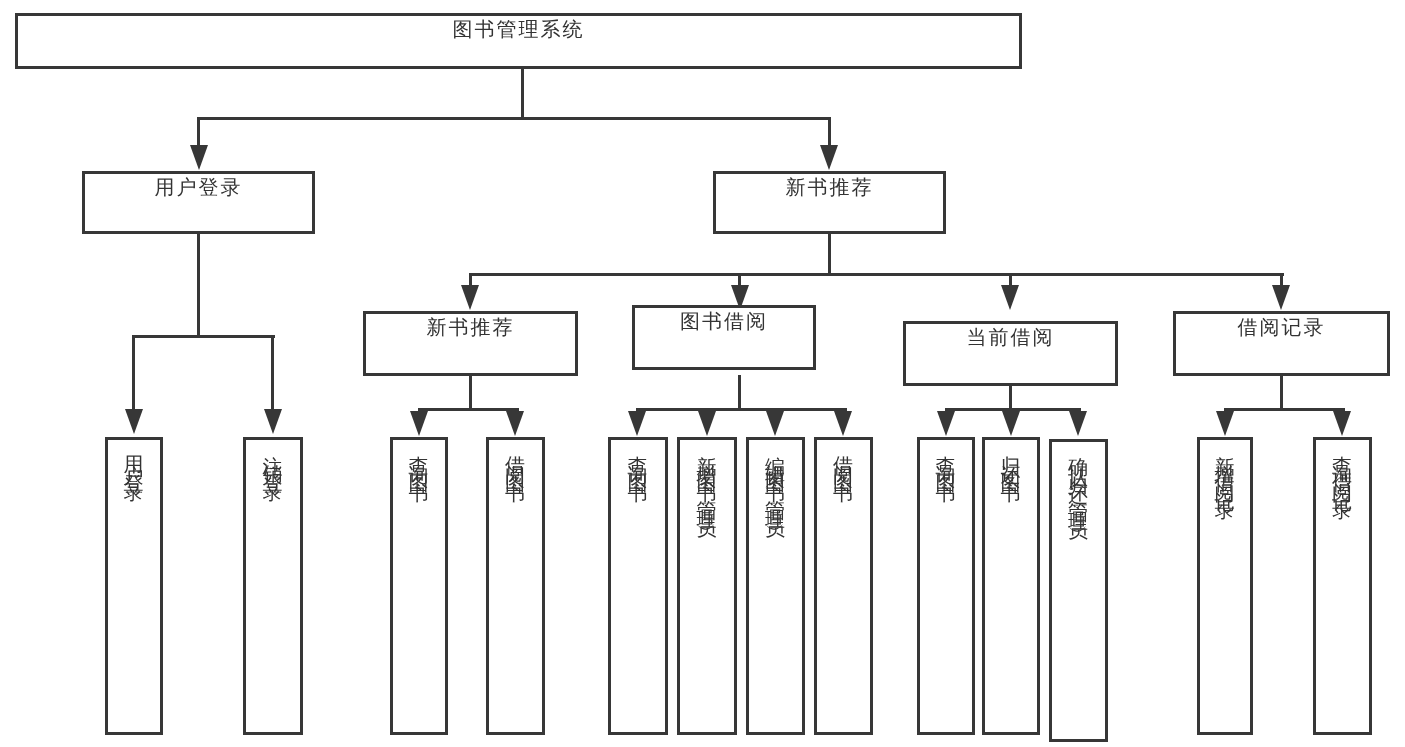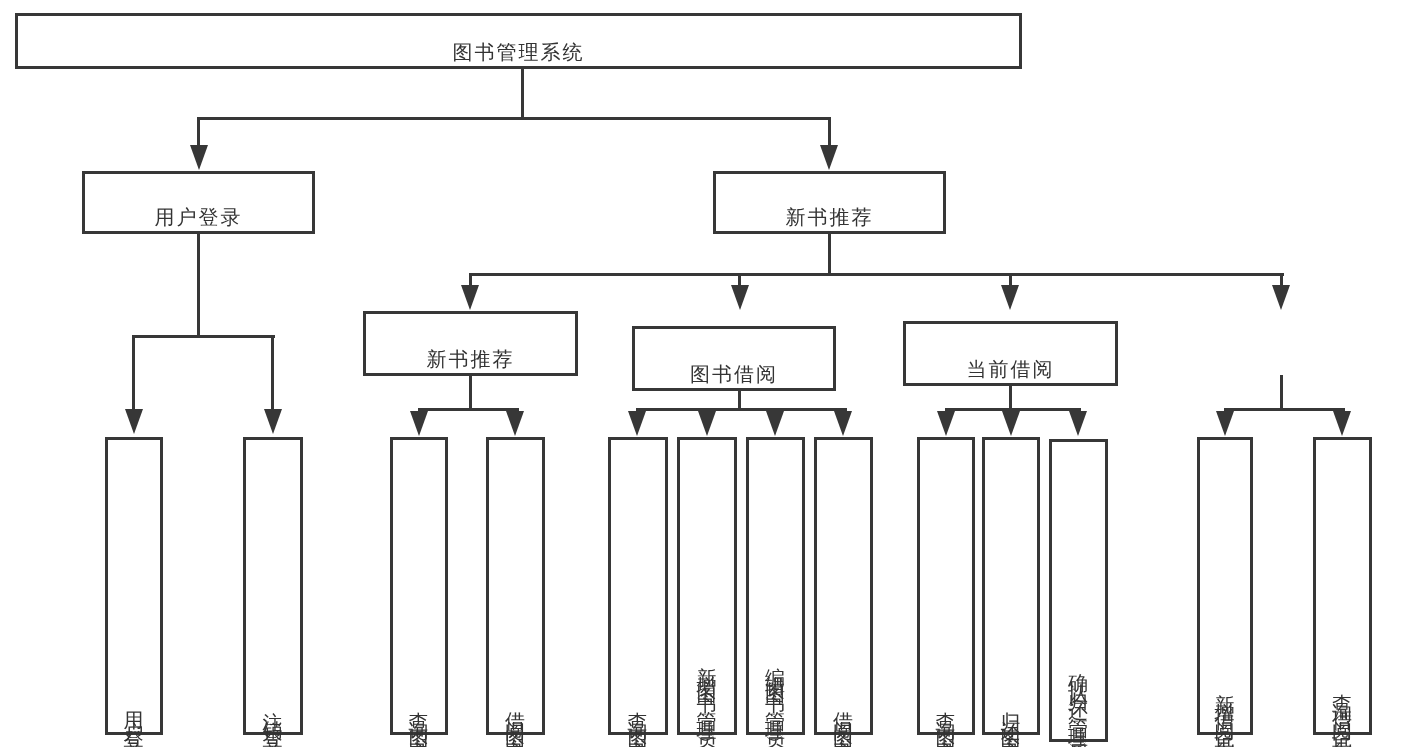--- a/index.html
+++ b/index.html
@@ -8,21 +8,21 @@
     width:1405px;height:747px;
     background:var(--background,#ffffff);
     font-family:"Liberation Sans", sans-serif;
     overflow:hidden;
   }
   .box{
     position:absolute;
     box-sizing:border-box;
     border:3px solid var(--line,#373737);
     background:#fff;
-    display:flex;align-items:flex-end;justify-content:center;
+    display:flex;align-items:flex-start;justify-content:center;
   }
   .hlabel{
     font-size:20px;
     color:var(--text,#333333);
     letter-spacing:2px;
     white-space:nowrap;
   }
   .vlabel{
     writing-mode:vertical-rl;
     text-orientation:mixed;
@@ -112,25 +112,28 @@
   <div class="box" style="left:82px;top:171px;width:233px;height:63px">
     <span class="hlabel">用户登录</span>
   </div>
   <div class="box" style="left:713px;top:171px;width:233px;height:63px">
     <span class="hlabel">新书推荐</span>
   </div>
 
   <div class="box" style="left:363px;top:311px;width:215px;height:65px">
     <span class="hlabel">新书推荐</span>
   </div>
-  <div class="box" style="left:632px;top:326px;width:204px;height:65px">
+  <div class="box" style="left:632px;top:305px;width:184px;height:65px">
     <span class="hlabel">图书借阅</span>
   </div>
   <div class="box" style="left:903px;top:321px;width:215px;height:65px">
     <span class="hlabel">当前借阅</span>
+  </div>
+  <div class="box" style="left:1173px;top:311px;width:217px;height:65px">
+    <span class="hlabel">借阅记录</span>
   </div>
 
   <div class="box" style="left:105px;top:437px;width:58px;height:298px">
     <span class="vlabel">用户登录</span>
   </div>
   <div class="box" style="left:243px;top:437px;width:60px;height:298px">
     <span class="vlabel">注销登录</span>
   </div>
 
   <div class="box" style="left:390px;top:437px;width:58px;height:298px">

